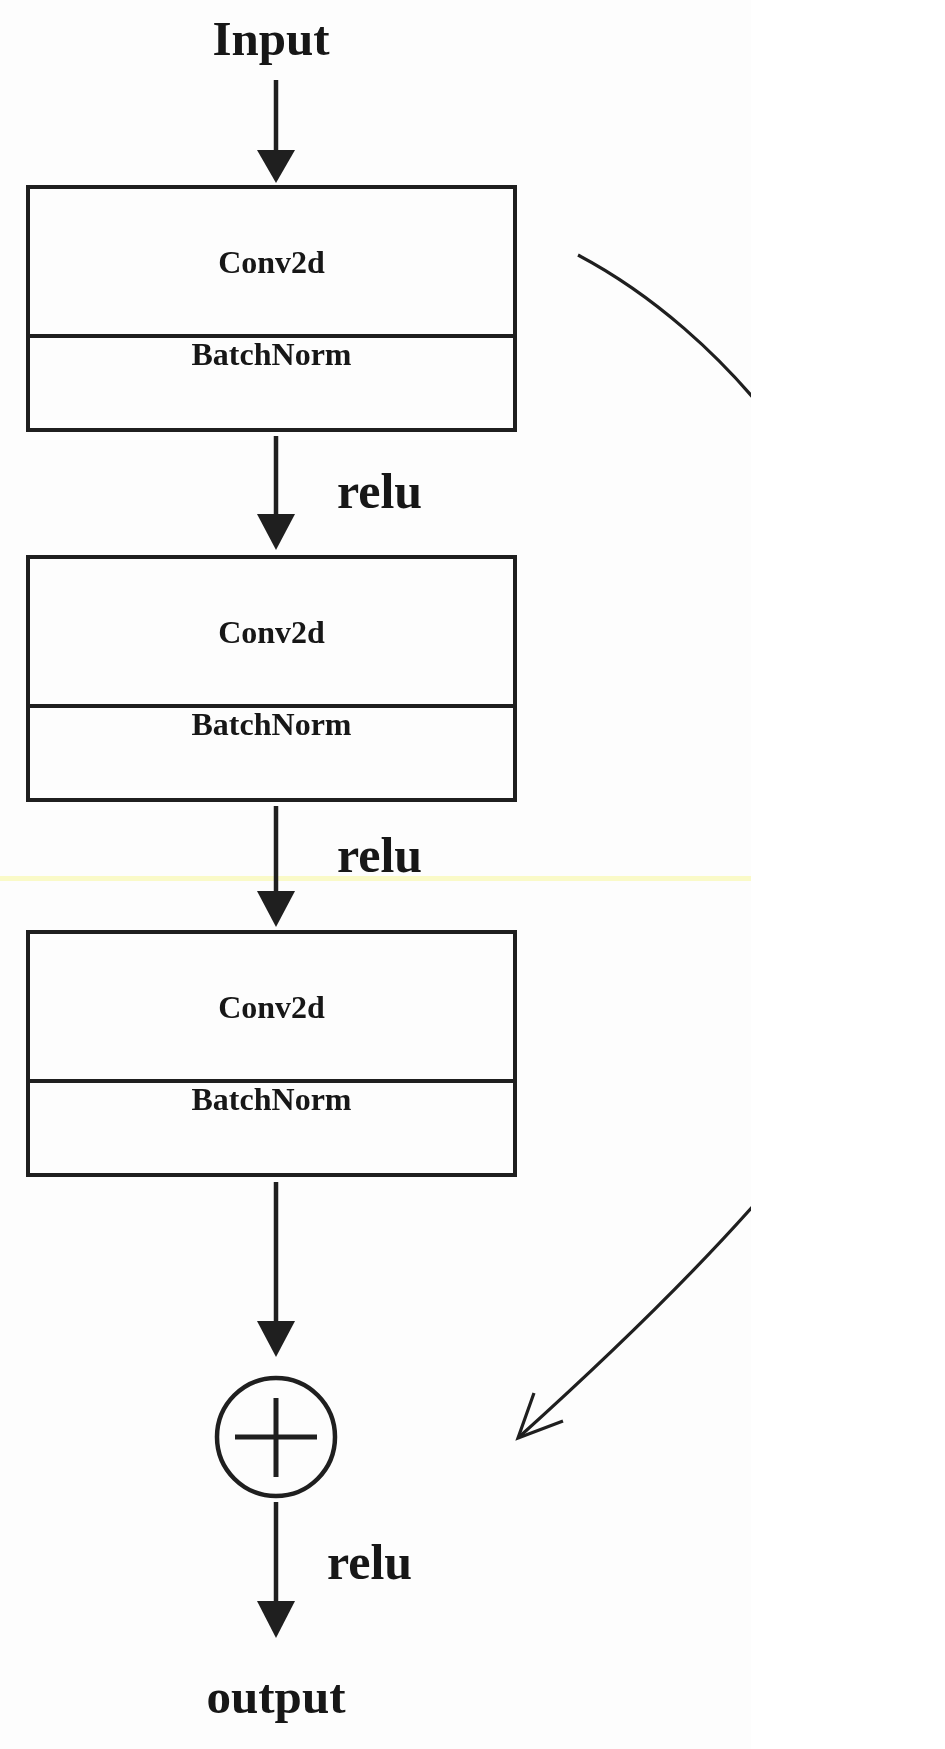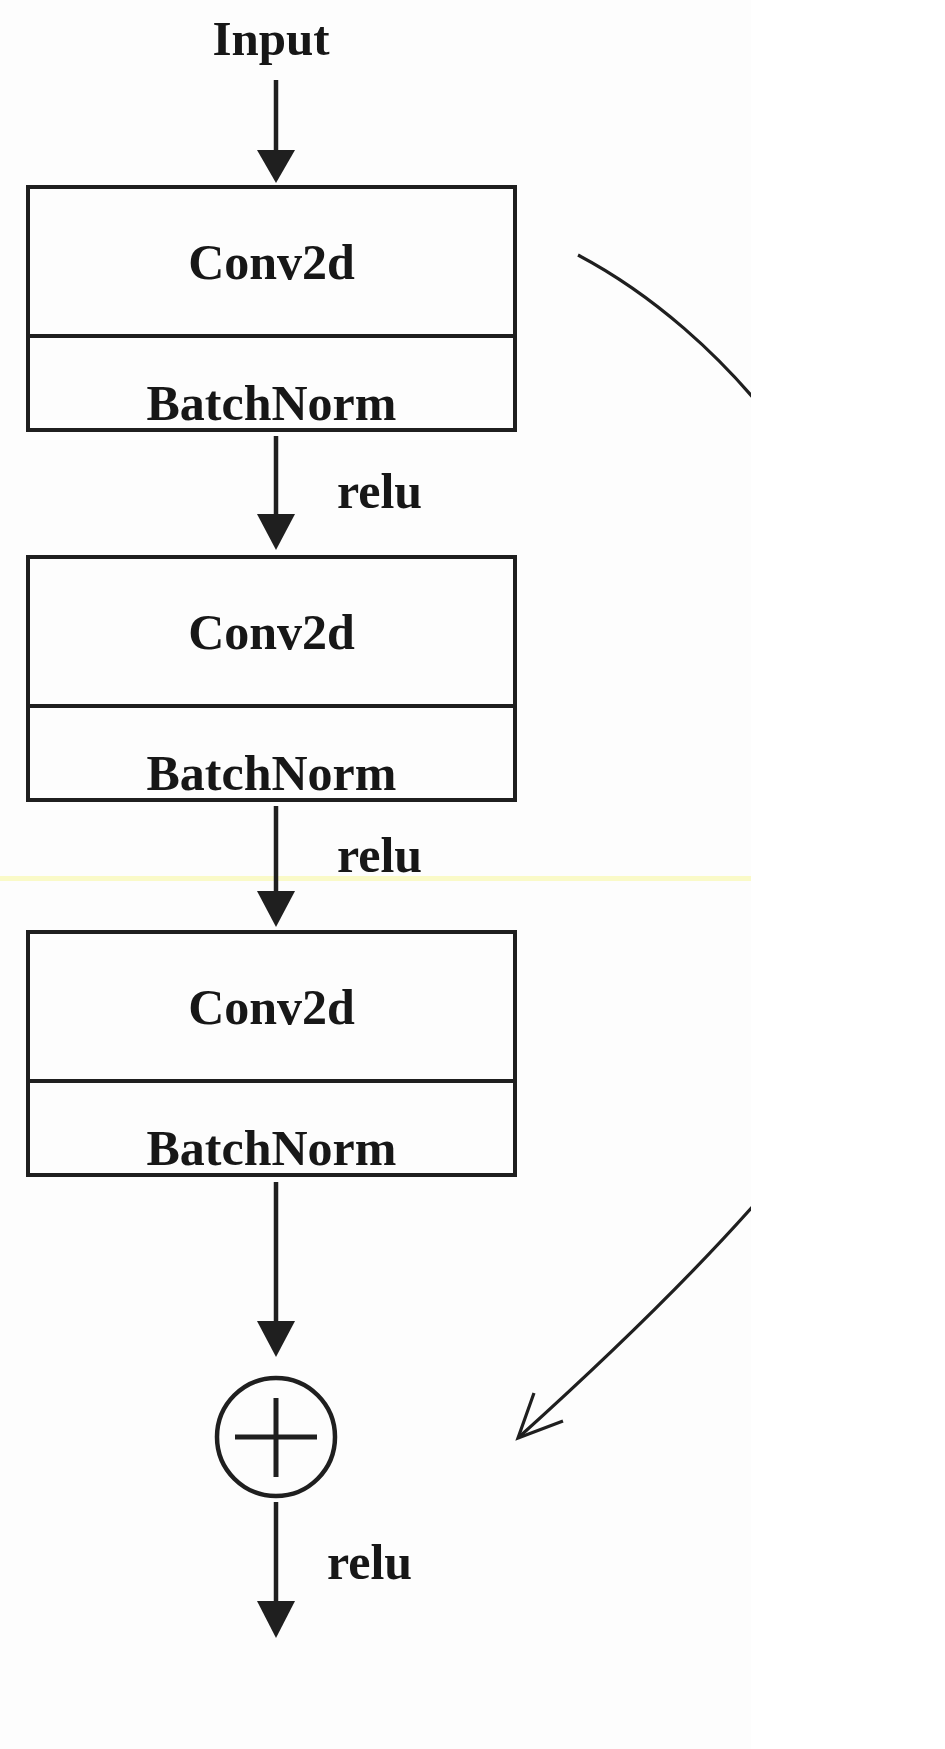--- a/index.html
+++ b/index.html
@@ -45,27 +45,27 @@
     box-sizing: border-box;
     height: 149px;
     border-bottom: 4px solid #1f1f1f;
     display: flex;
     align-items: center;
     justify-content: center;
   }
   .layer-box .section-bottom {
     flex: 1;
     display: flex;
-    align-items: flex-end;
+    align-items: flex-start;
     justify-content: center;
   }
   .layer-text {
     font-weight: bold;
     color: #171717;
-    font-size: 50px;
+    font-size: 32px;
     line-height: 1;
   }
 </style>
 </head>
 <body>
 
 <div id="canvas">
 
   <svg id="lines-svg" viewBox="0 0 945 1749">
 
@@ -141,14 +141,15 @@
     <div class="section-top">
       <span class="layer-text">Conv2d</span>
     </div>
     <div class="section-bottom">
       <span class="layer-text">BatchNorm</span>
     </div>
   </div>
 
   <div class="flow-label relu-label" style="left:327px; top:1537px;">relu</div>
 
+  <div class="flow-label io-label" style="left:276px; top:1672px;">output</div>
 
 </div>
 
 </body></html>

